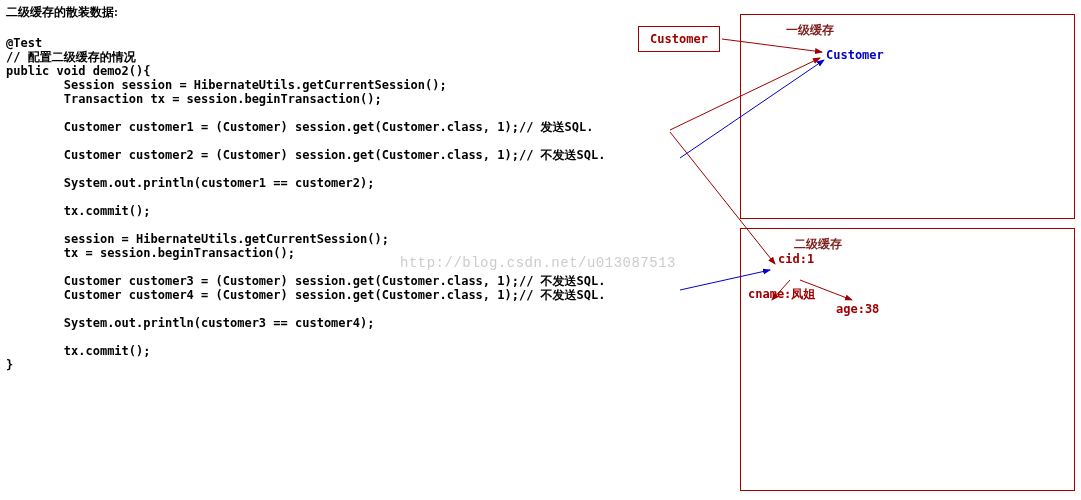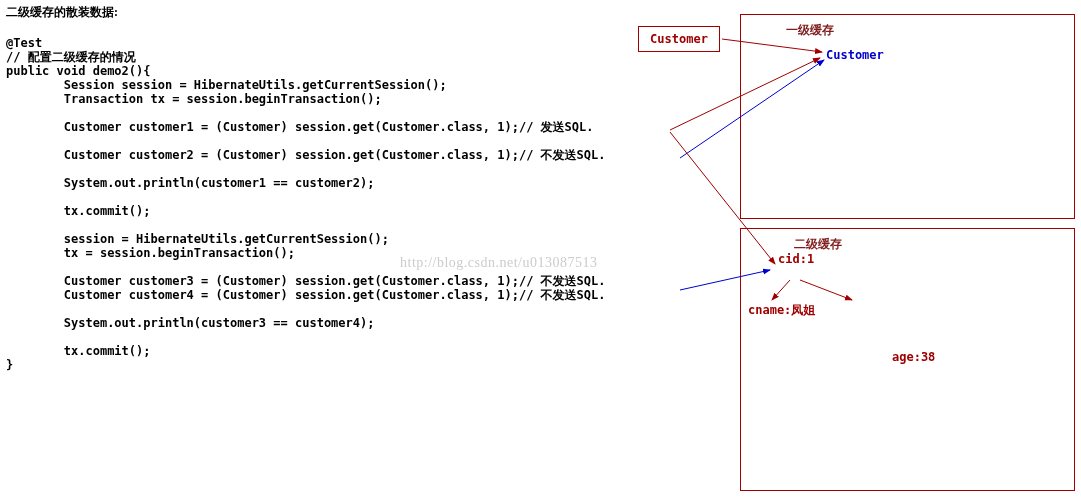--- a/index.html
+++ b/index.html
@@ -57,21 +57,21 @@
     font-weight: bold;
   }
   .blue-text { color: #0000cd; font-weight: bold; }
   .red-text { color: #a00000; font-weight: bold; }
   .watermark {
     position: absolute;
     top: 255px;
     left: 400px;
     color: #ccc;
     font-size: 14px;
-    font-family: Liberation Serif, serif;
+    font-family: Liberation Mono, monospace;
     letter-spacing: 0.5px;
   }
   svg.overlay {
     position: absolute;
     top: 0; left: 0;
     width: 1081px;
     height: 500px;
     pointer-events: none;
   }
 </style>
@@ -109,22 +109,22 @@
 
 <div class="customer-box">Customer</div>
 
 <div class="cache-box" style="top:14px; left:740px; width:335px; height:205px;"></div>
 <div class="cache-label" style="top:22px; left:786px;">一级缓存</div>
 <div class="blue-text" style="position:absolute; top:48px; left:826px;">Customer</div>
 
 <div class="cache-box" style="top:228px; left:740px; width:335px; height:263px;"></div>
 <div class="cache-label" style="top:236px; left:782px;margin-left:12px;">二级缓存</div>
 <div class="red-text" style="position:absolute; top:252px; left:778px;">cid:1</div>
-<div class="red-text" style="position:absolute; top:302px; left:748px;">cname:凤姐</div>
-<div class="red-text" style="position:absolute; top:302px; left:892px;margin-top:48px;">age:38</div>
+<div class="red-text" style="position:absolute; top:286px; left:748px;">cname:凤姐</div>
+<div class="red-text" style="position:absolute; top:302px; left:836px;">age:38</div>
 
 <svg class="overlay">
   <defs>
     <marker id="arr-red" markerWidth="8" markerHeight="8" refX="7" refY="3" orient="auto">
       <path d="M0,0 L8,3 L0,6 Z" fill="#a00000"></path>
     </marker>
     <marker id="arr-blue" markerWidth="8" markerHeight="8" refX="7" refY="3" orient="auto">
       <path d="M0,0 L8,3 L0,6 Z" fill="#0000cd"></path>
     </marker>
   </defs>

